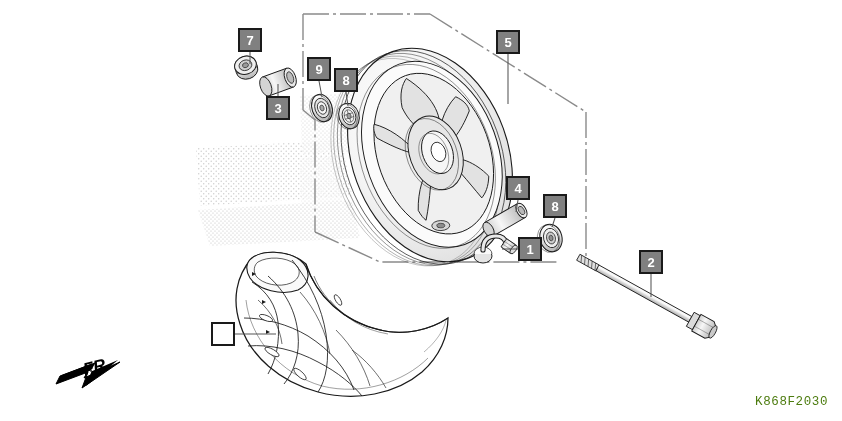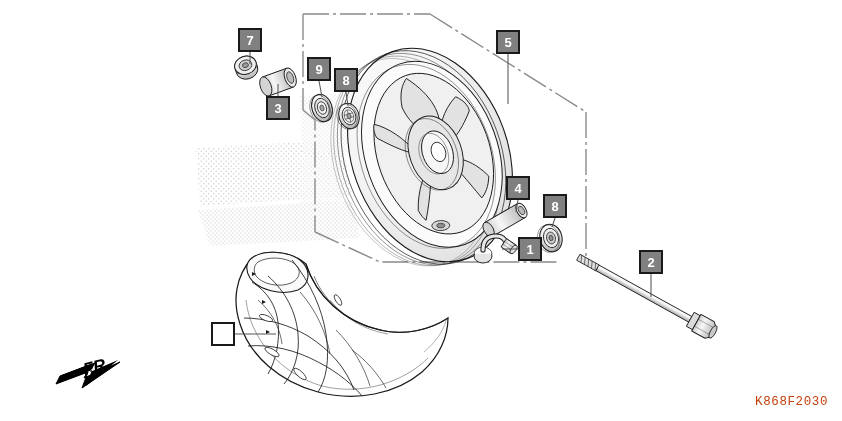--- a/index.html
+++ b/index.html
@@ -11,21 +11,21 @@
     position:relative;
   }
   #stage{position:absolute;inset:0;width:842px;height:421px;}
   #art{position:absolute;left:0;top:0;}
   .partnum{
     position:absolute;
     right:14px;bottom:12px;
     font-family:"Liberation Mono", monospace;
     font-size:12.5px;
     letter-spacing:0.6px;
-    color:#c2410c;
+    color:#4d7c0f;
     white-space:nowrap;
   }
   .frlabel{
     position:absolute;
     left:86px;top:360px;
     font-family:"Liberation Sans", sans-serif;
     font-size:17px;
     font-weight:bold;
     font-style:italic;
     color:#000;

